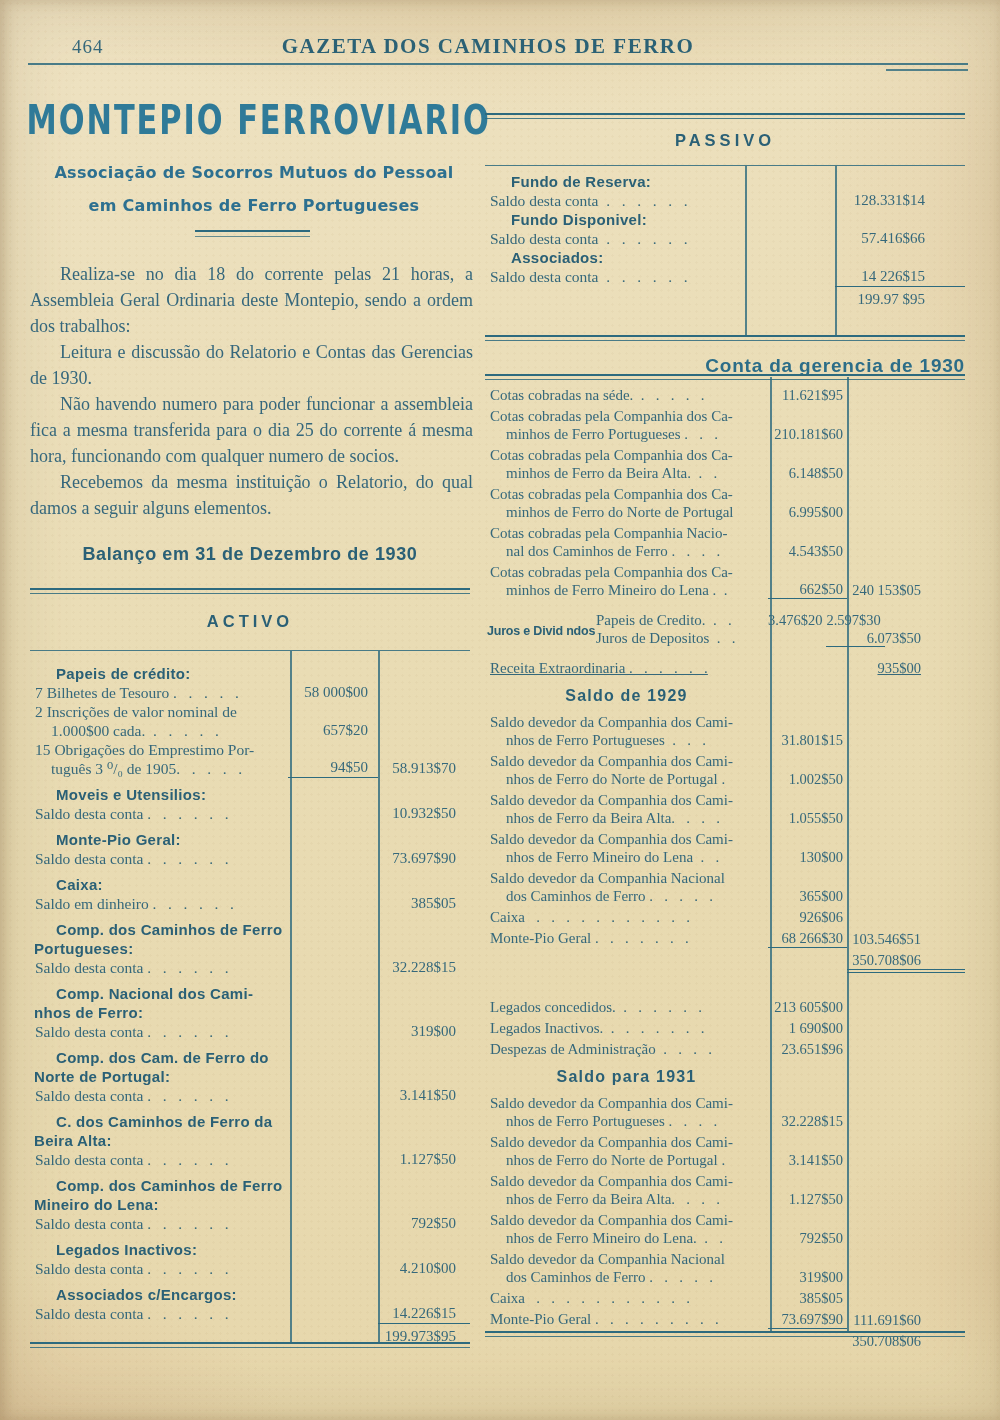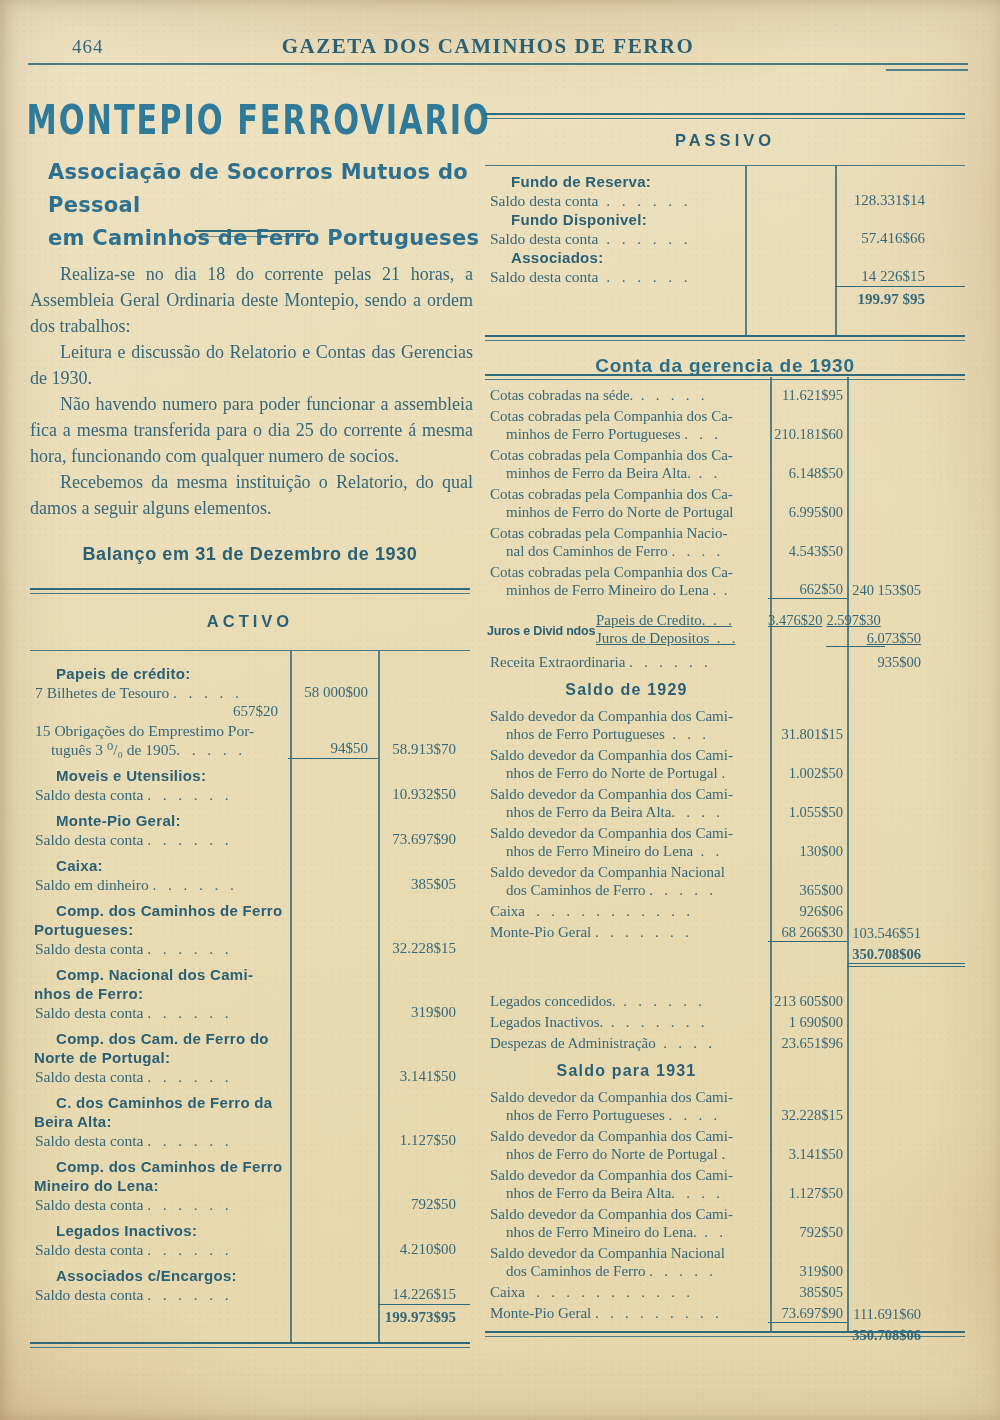--- a/index.html
+++ b/index.html
@@ -28,23 +28,23 @@
   .journal{position:absolute;top:34px;left:16px;right:40px;text-align:center;
     font-weight:bold;font-size:21px;letter-spacing:1.5px;color:#2b6175;}
   .hrule{position:absolute;top:63px;left:28px;right:32px;border-top:2px solid rgba(45,106,126,.85);}
   .hrule2{position:absolute;top:69px;right:32px;width:82px;border-top:2.5px solid rgba(45,106,126,.8);}
 
   
   .art-title{position:absolute;top:96px;left:22px;width:456px;text-align:center;
     font-family:"DejaVu Sans","Liberation Sans",sans-serif;font-weight:bold;
     font-size:31px;letter-spacing:2px;color:var(--title);
     transform:scale(.98,1.32);transform-origin:center top;white-space:nowrap;}
-  .subtitle{position:absolute;top:156px;left:48px;width:440px;text-align:left;
+  .subtitle{position:absolute;top:156px;left:34px;width:440px;text-align:center;
     font-family:"DejaVu Sans","Liberation Sans",sans-serif;font-weight:bold;
-    font-size:21px;line-height:33px;color:#2d7090;letter-spacing:.3px;}
+    font-size:16px;line-height:33px;color:#2d7090;letter-spacing:.3px;}
   .sub-divider{position:absolute;top:230px;left:195px;width:115px;height:4px;
     border-top:2px solid var(--ink);border-bottom:1px solid rgba(45,106,126,.7);}
 
   .paras{position:absolute;top:261px;left:30px;width:443px;font-size:18px;line-height:26px;
     text-align:justify;color:#35677c;}
   .paras p{margin:0;text-indent:30px;}
 
   .balanco{position:absolute;top:544px;left:30px;width:440px;text-align:center;
     font-family:"Liberation Sans",sans-serif;font-weight:bold;font-size:18px;
     letter-spacing:.6px;color:var(--head);}
@@ -65,55 +65,55 @@
   .lbl{padding-left:5px;}
   .ln{white-space:pre;font-size:15.5px;line-height:19px;}
   .lbl .cont{padding-left:16px;}
   .section{font-family:"Liberation Sans",sans-serif;font-weight:bold;color:var(--head);
     margin-top:7px;padding-left:4px;letter-spacing:.3px;}
   .section .ln{font-size:15px;line-height:19px;}
   .section .first{padding-left:22px;}
   .amt{display:flex;align-items:flex-end;justify-content:flex-end;font-size:15px;line-height:19px;white-space:nowrap;}
   .u{border-bottom:1.6px solid var(--ink);}
   .d2{border-bottom:4px double var(--ink);}
-  .trow{margin-top:3px;padding-bottom:10px;font-weight:bold;}
+  .trow{margin-top:3px;padding-bottom:10px;}
   .sub-heading{width:var(--c1);text-align:center;font-family:Liberation Sans, sans-serif;
     font-weight:bold;font-size:16px;letter-spacing:1.2px;color:var(--head);margin:10px 0 8px;}
 
   
   .activo{--c1:258px;--c2:90px;--c3:92px;top:650px;left:30px;width:440px;height:697px;border-top:1.8px solid rgba(45,106,126,.85);}
   .activo .vl1{left:260px;} .activo .vl2{left:348px;}
   .activo .c1{padding-right:10px;} .activo .c2{padding-right:14px;}
 
   
   .passivo{--c1:260px;--c2:90px;--c3:130px;top:165px;left:485px;width:480px;height:175px;border-top:1.8px solid rgba(45,106,126,.85);}
   .passivo .vl1{left:260px;} .passivo .vl2{left:350px;}
   .passivo .c1{padding-right:6px;} .passivo .c2{padding-right:40px;}
   .passivo .section{margin-top:0;}
   .p-drule{position:absolute;top:113px;left:485px;width:480px;}
   .passivo-title{position:absolute;top:131px;left:485px;width:480px;text-align:center;
     font-family:"Liberation Sans",sans-serif;font-weight:bold;font-size:16.5px;
     letter-spacing:4px;color:var(--head);}
 
   
-  .g-heading{position:absolute;top:355px;left:485px;width:480px;text-align:center;
+  .g-heading{position:absolute;top:355px;left:485px;width:480px;text-align:right;
     font-family:"Liberation Sans",sans-serif;font-weight:bold;font-size:19px;
     letter-spacing:.8px;color:#2c6d88;}
   .gerencia{--c1:283px;--c2:79px;--c3:118px;top:374px;left:485px;width:480px;height:963px;}
   .gerencia .trule{position:absolute;top:0;left:0;right:0;}
   .gerencia .rows{padding-top:12px;}
   .gerencia .vline{top:3px;}
   .gerencia .vl1{left:285px;} .gerencia .vl2{left:362px;}
   .gerencia .ln{font-size:15px;line-height:18px;}
   .gerencia .row{margin-bottom:3px;}
   .gerencia .c1{padding-right:4px;}
   .gerencia .c2{padding-right:44px;}
   .gerencia .amt{font-size:14.5px;line-height:18px;}
-  .gerencia .rows > :nth-child(7){margin:12px 0 2px;text-decoration:underline;}
-  .gerencia .rows > :nth-child(8){margin:6px 0 2px;}
+  .gerencia .rows > :nth-child(7){margin:12px 0 2px;}
+  .gerencia .rows > :nth-child(8){margin:12px 0 2px;text-decoration:underline;}
   .gerencia .rows > :nth-child(18){margin-top:15px;}
   .gerencia .trow{margin-top:2px;}
 
   
   .rel{position:relative;}
   .brace{position:absolute;left:2px;top:55%;transform:translateY(-50%);
     font-family:"Liberation Sans",sans-serif;font-weight:bold;font-size:12.5px;
     letter-spacing:-.2px;white-space:nowrap;color:var(--head);}
   .g-ln{padding-left:106px;}
   .gcol1{display:flex;flex-direction:row;}
@@ -157,20 +157,24 @@
         <div class="row">
           <div class="lbl">
             <div class="ln">7 Bilhetes de Tesouro .   .   .   .   .</div>
           </div>
           <div class="amt c1">
             <div class="val">58 000$00</div>
           </div>
           <div class="amt c2"></div>
         </div>
         <div class="row">
+          <div class="lbl">
+            <div class="ln">2 Inscrições de valor nominal de</div>
+            <div class="ln cont">1.000$00 cada.  .   .   .   .   .</div>
+          </div>
           <div class="amt c1">
             <div class="val">657$20</div>
           </div>
           <div class="amt c2"></div>
         </div>
         <div class="row">
           <div class="lbl">
             <div class="ln">15 Obrigações do Emprestimo Por-</div>
             <div class="ln cont">tuguês 3 ⁰/₀ de 1905.   .   .   .   .</div>
           </div>

